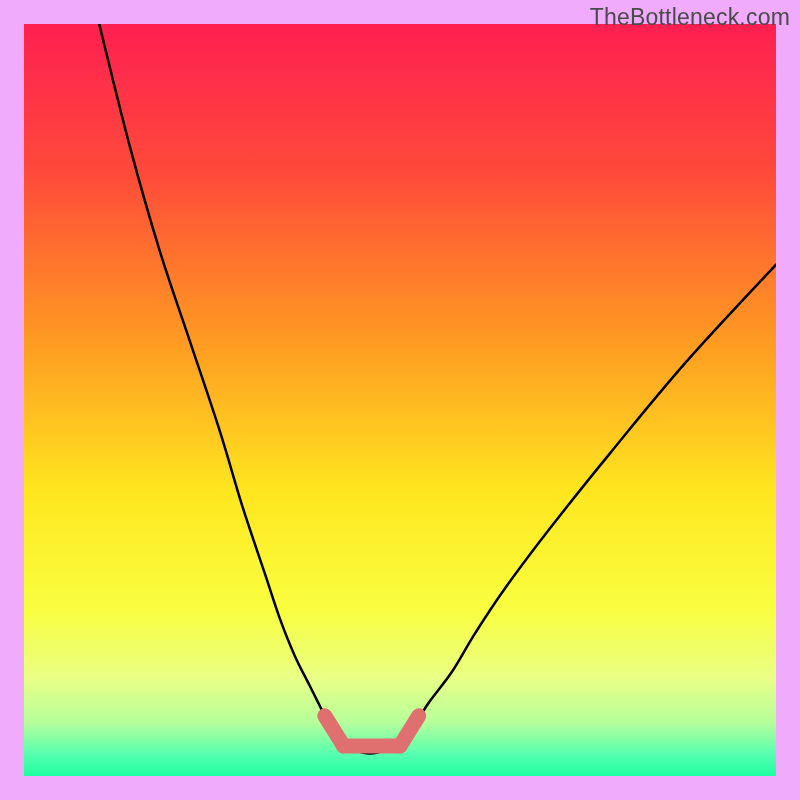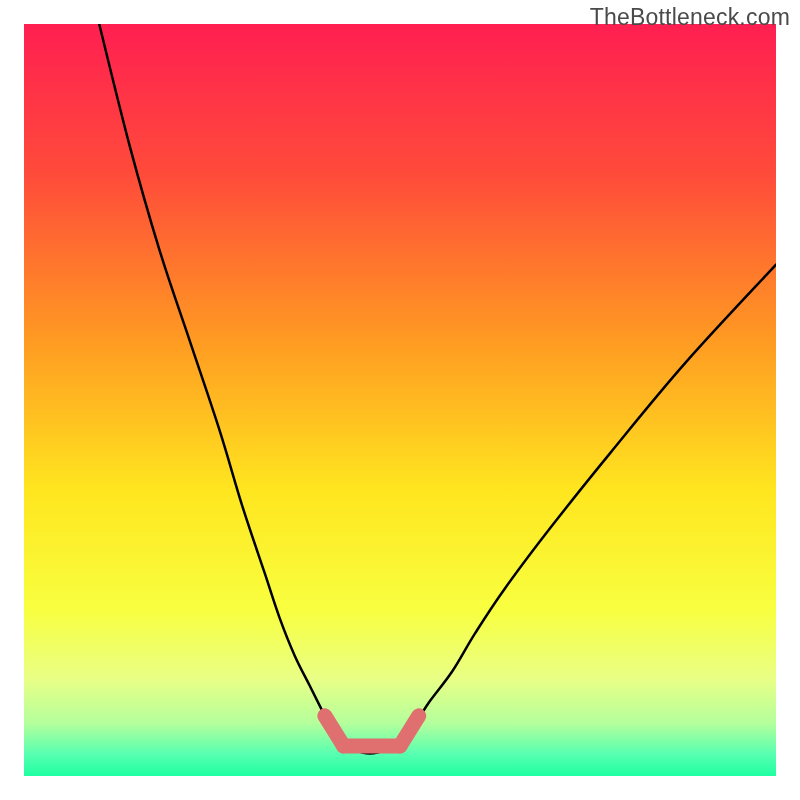--- a/index.html
+++ b/index.html
@@ -8,21 +8,21 @@
     width: 800px;
     height: 800px;
     background: #000;
     overflow: hidden;
     font-family: Arial, Helvetica, sans-serif;
   }
   .frame {
     position: relative;
     width: 800px;
     height: 800px;
-    background: #ffffff;
+    background: #f0abfc;
   }
   .watermark {
     position: absolute;
     top: 4px;
     right: 10px;
     color: #4a4a4a;
     font-size: 23px;
     font-weight: 400;
     letter-spacing: 0.2px;
     z-index: 5;

